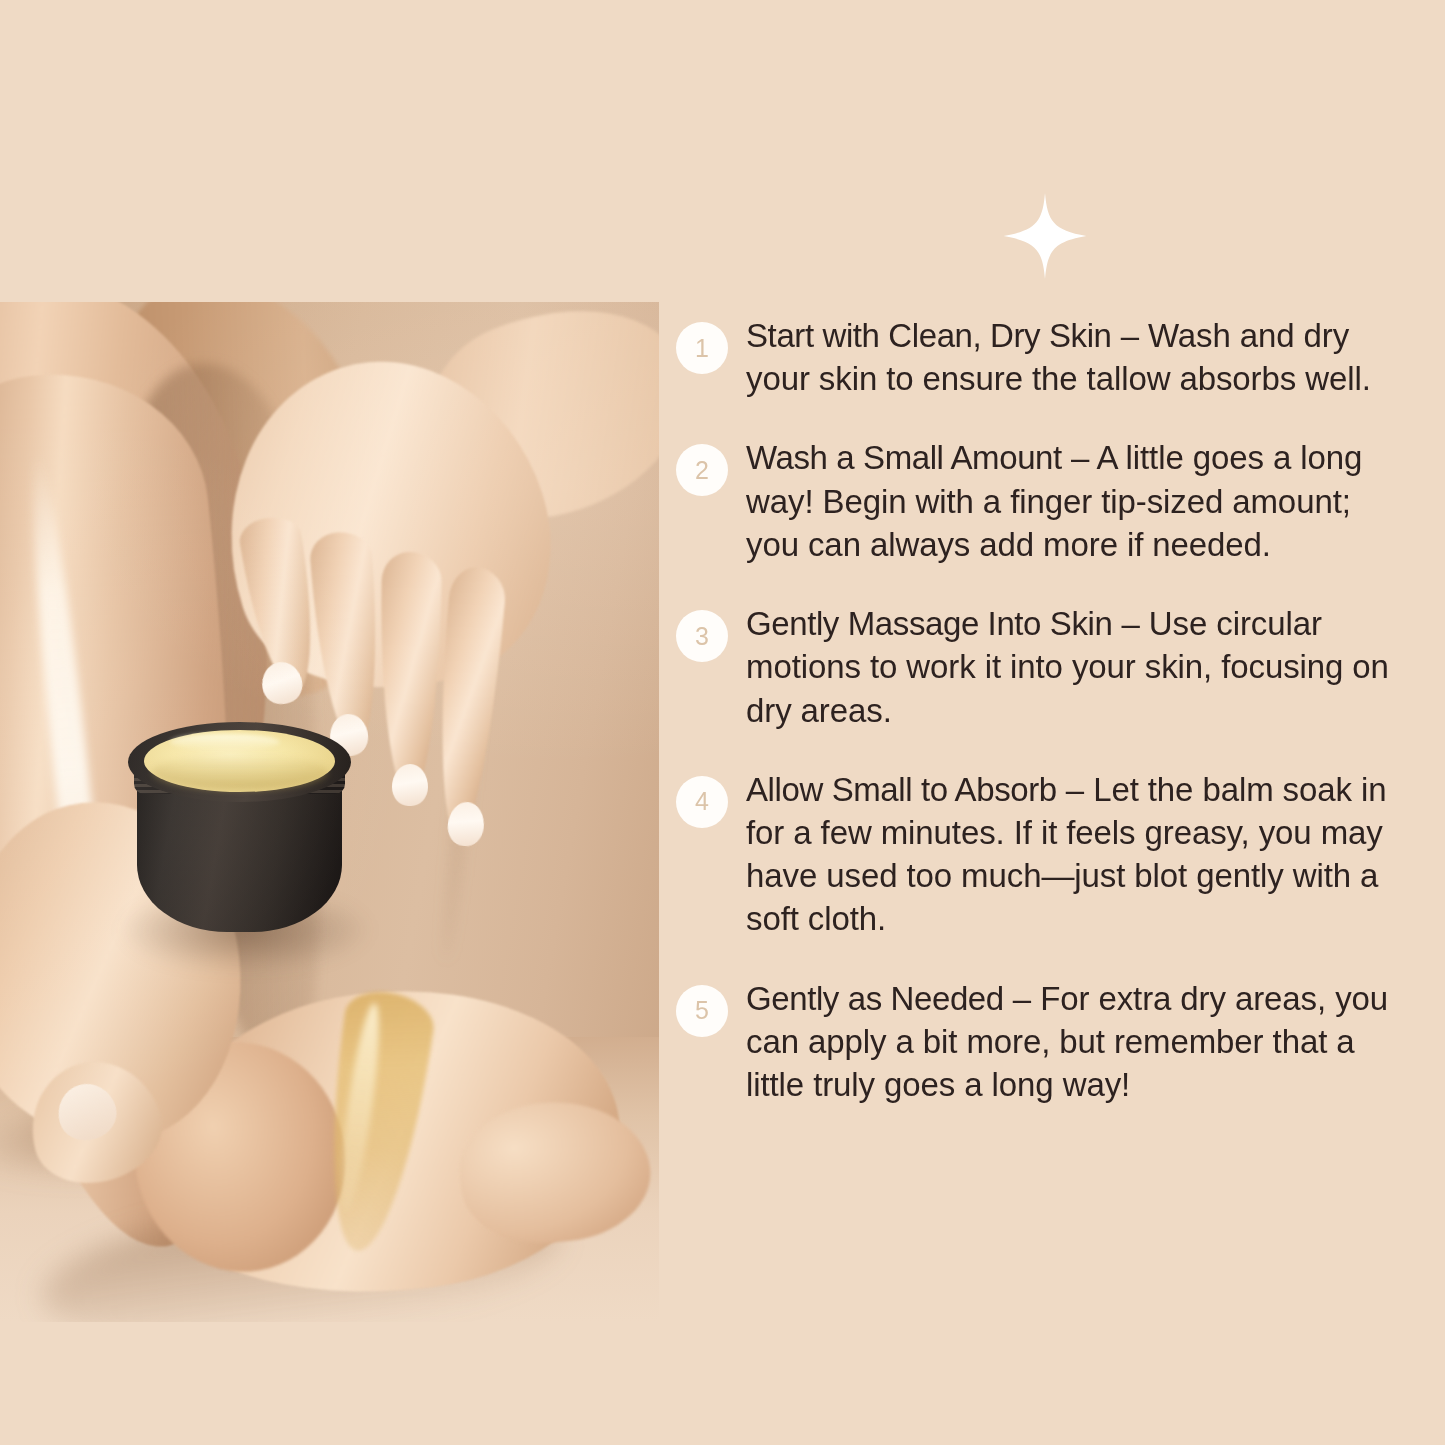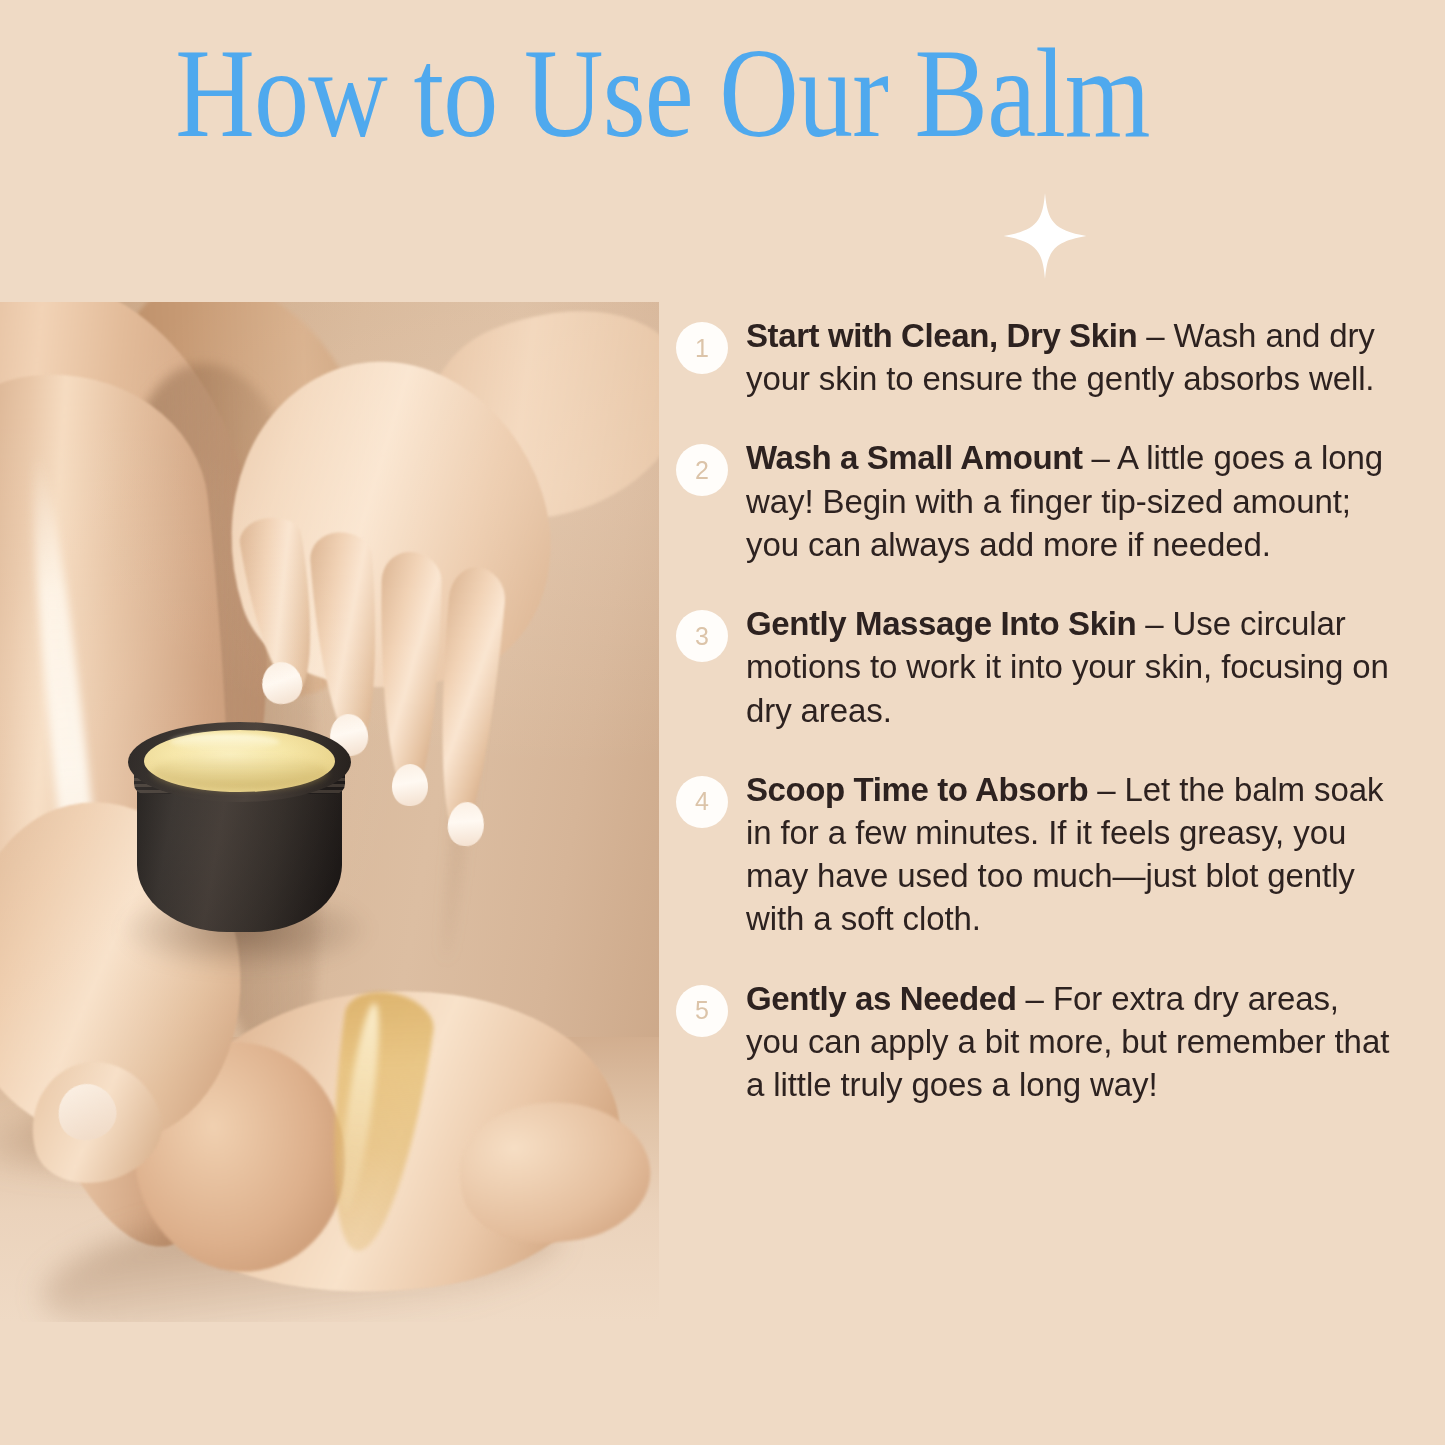--- a/index.html
+++ b/index.html
@@ -320,35 +320,32 @@
   }
   .step-text {
     margin-left: 18px;
     font-size: 33px;
     line-height: 1.31;
     color: #2D2220;
     font-weight: 400;
     letter-spacing: -0.1px;
   }
   .step-text b {
-    font-weight: 700;
+    font-weight: 400;
     letter-spacing: -0.4px;
   }
   .dash { font-weight: 400; }
 
   #step-1 { margin-top: 12px; }
 </style>
 </head>
 <body>
 
 <div id="page">
 
-  <div id="header">
-    <div id="page-title">How to Use Our Balm</div>
-  </div>
 
   <div class="sparkle" id="sparkle-top">
     <svg viewBox="0 0 100 104" width="84" height="86" aria-hidden="true">
       <path d="M50 0 C53 34 60 45 100 52 C60 59 53 70 50 104 C47 70 40 59 0 52 C40 45 47 34 50 0 Z" fill="#FFFFFF"></path>
     </svg>
   </div>
   <div class="sparkle" id="sparkle-bottom">
     <svg viewBox="0 0 100 104" width="84" height="86" aria-hidden="true">
       <path d="M50 0 C53 34 60 45 100 52 C60 59 53 70 50 104 C47 70 40 59 0 52 C40 45 47 34 50 0 Z" fill="#FFFFFF"></path>
     </svg>
@@ -395,36 +392,36 @@
     <div class="ph" id="ph-thumb"></div>
     <div class="ph" id="ph-thumbnail"></div>
 
     <div class="ph" id="ph-grain"></div>
   </div>
 
   <div id="steps">
 
     <div class="step" id="step-1">
       <div class="badge">1</div>
-      <div class="step-text"><b>Start with Clean, Dry Skin</b><span class="dash"> – </span><span>Wash and dry your skin to ensure the gently absorbs well.</span></div>
+      <div class="step-text"><b>Start with Clean, Dry Skin</b><span class="dash"> – </span><span>Wash and dry your skin to ensure the tallow absorbs well.</span></div>
     </div>
 
     <div class="step" id="step-2">
       <div class="badge">2</div>
       <div class="step-text"><b>Wash a Small Amount</b><span class="dash"> – </span><span>A little goes a long way! Begin with a finger tip-sized amount; you can always add more if needed.</span></div>
     </div>
 
     <div class="step" id="step-3">
       <div class="badge">3</div>
       <div class="step-text"><b>Gently Massage Into Skin</b><span class="dash"> – </span><span>Use circular motions to work it into your skin, focusing on dry areas.</span></div>
     </div>
 
     <div class="step" id="step-4">
       <div class="badge">4</div>
-      <div class="step-text"><b>Scoop Time to Absorb</b><span class="dash"> – </span><span>Let the balm soak in for a few minutes. If it feels greasy, you may have used too much—just blot gently with a soft cloth.</span></div>
+      <div class="step-text"><b>Allow Small to Absorb</b><span class="dash"> – </span><span>Let the balm soak in for a few minutes. If it feels greasy, you may have used too much—just blot gently with a soft cloth.</span></div>
     </div>
 
     <div class="step" id="step-5">
       <div class="badge">5</div>
       <div class="step-text"><b>Gently as Needed</b><span class="dash"> – </span><span>For extra dry areas, you can apply a bit more, but remember that a little truly goes a long way!</span></div>
     </div>
 
   </div>
 
 </div>

